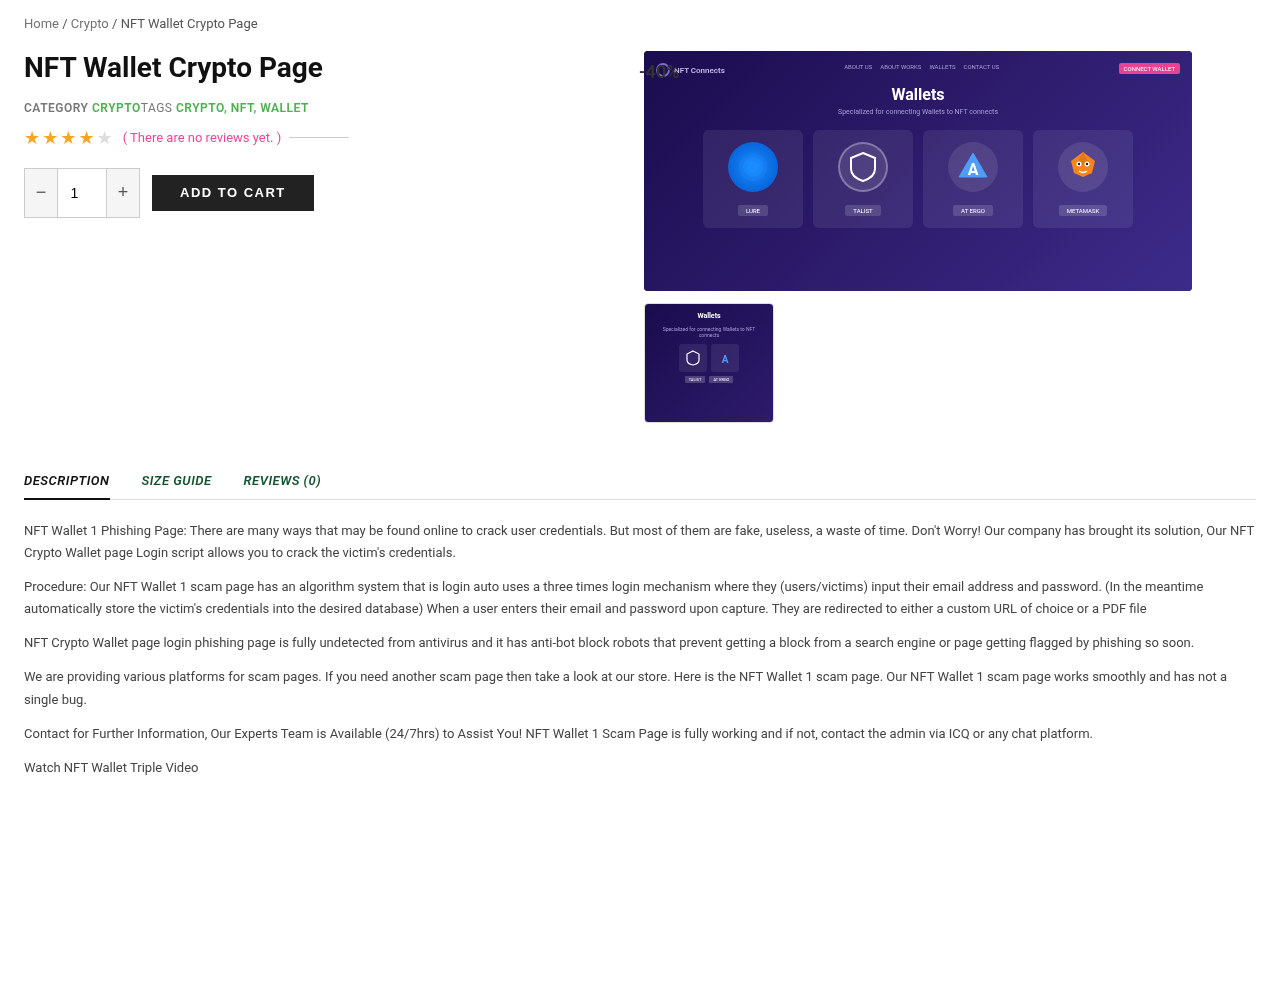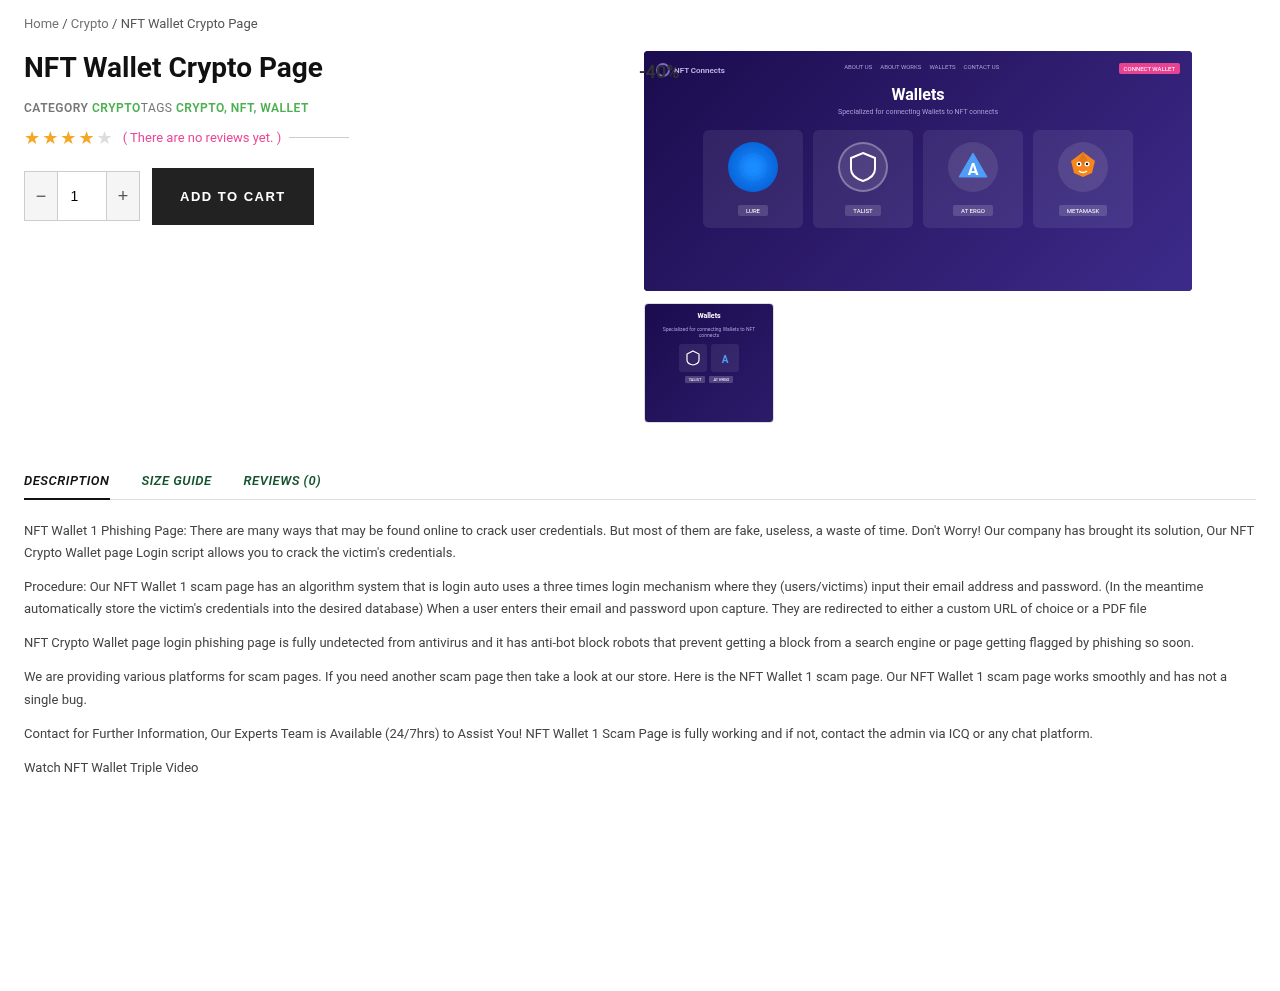--- a/index.html
+++ b/index.html
@@ -132,21 +132,21 @@
       border-left: 1px solid #ccc;
       border-right: 1px solid #ccc;
       text-align: center;
       font-size: 14px;
     }
     .add-to-cart-btn {
       background: #222;
       color: #fff;
       border: none;
       padding: 0 28px;
-      height: 57px;
+      height: 36px;
       font-size: 13px;
       font-weight: 700;
       letter-spacing: 1.5px;
       text-transform: uppercase;
       cursor: pointer;
     }
 
     
     .product-images {
       flex: 1;

